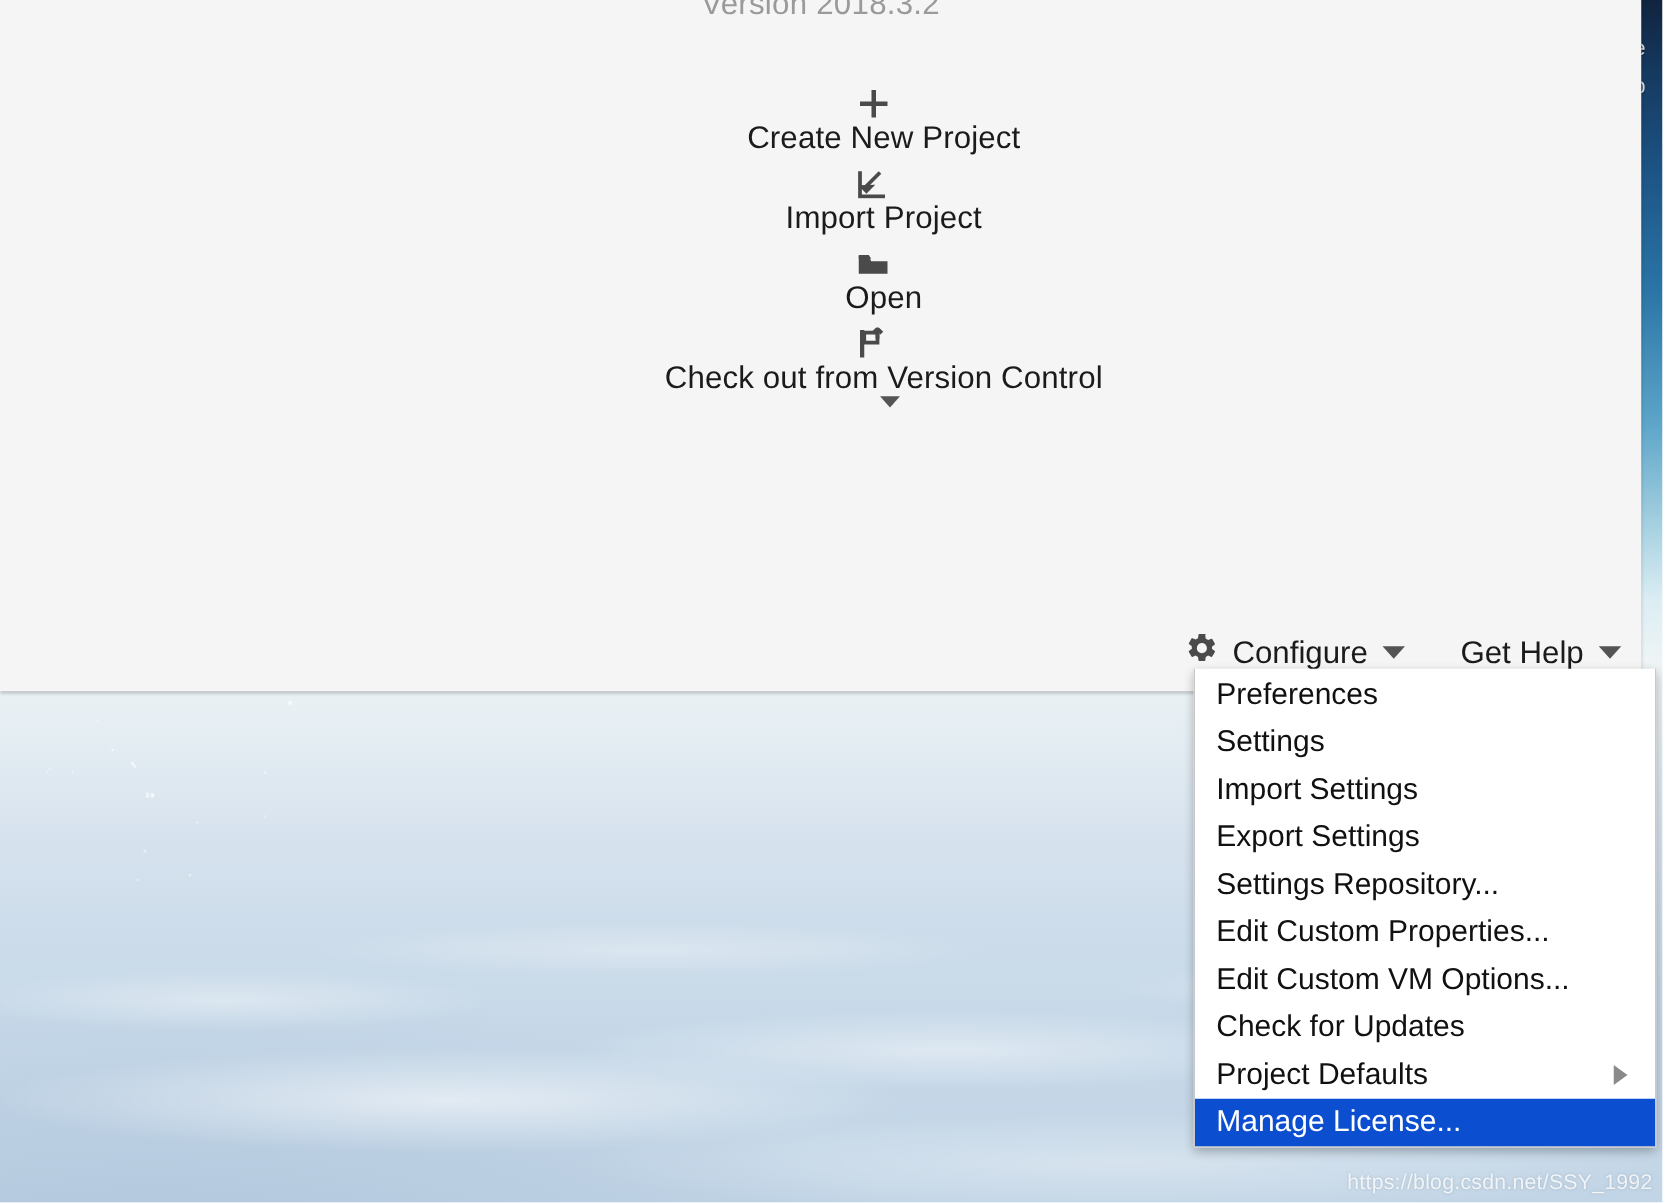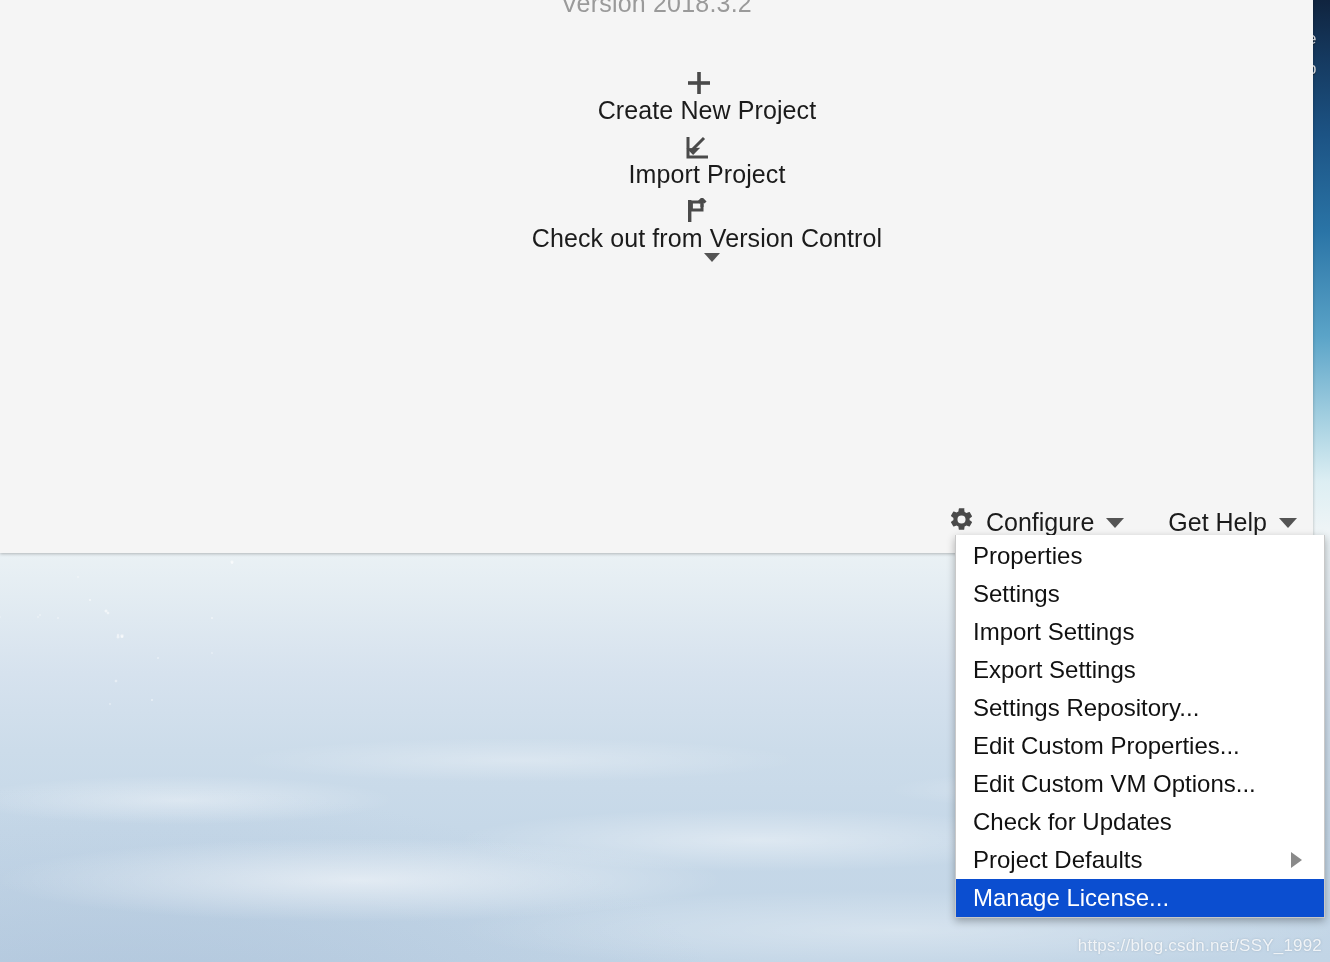--- a/index.html
+++ b/index.html
@@ -284,20 +284,29 @@
         <span class="action-icon">
           <svg width="24" height="24" viewBox="0 0 24 24" aria-hidden="true">
             <path d="M2 2 L2 22 L22 22" fill="none" stroke="#4a4a4a" stroke-width="3"></path>
             <path d="M18 3 L7 14" fill="none" stroke="#4a4a4a" stroke-width="3"></path>
             <path d="M4.5 16.5 L4.5 16.5 L14 6.5 L14 16.5 Z" fill="#4a4a4a" transform="translate(-1.5,1.5) rotate(45 9 11)"></path>
           </svg>
         </span>
         <span class="action-label">Import Project</span>
       </div>
 
+      <div class="action-row">
+        <span class="action-icon">
+          <svg width="26" height="20" viewBox="0 0 26 20" aria-hidden="true">
+            <path d="M1 4 L1 18 L24 18 L24 8 L11 8 L9 4 Z" fill="#4a4a4a"></path>
+            <path d="M1 3 L9 3 L11 6 L1 6 Z" fill="#4a4a4a"></path>
+          </svg>
+        </span>
+        <span class="action-label">Open</span>
+      </div>
 
       <div class="action-row">
         <span class="action-icon">
           <svg width="24" height="26" viewBox="0 0 24 26" aria-hidden="true">
             <rect x="2" y="2" width="3.4" height="22" fill="#4a4a4a"></rect>
             <path d="M5.4 4 L16 4 L16 12 L5.4 12 Z" fill="none" stroke="#4a4a4a" stroke-width="3"></path>
             <path d="M16 9 L16 1 M12.5 4.5 L16 1 L19.5 4.5" fill="none" stroke="#4a4a4a" stroke-width="3"></path>
           </svg>
         </span>
         <span class="action-label">Check out from Version Control</span>
@@ -322,21 +331,21 @@
         <span>Get Help</span>
         <span class="bar-caret"></span>
       </div>
 
     </div>
   </div>
 
   <div id="configure-menu">
 
     <div class="menu-item">
-      <span>Properties</span>
+      <span>Preferences</span>
     </div>
     <div class="menu-item">
       <span>Settings</span>
     </div>
     <div class="menu-item">
       <span>Import Settings</span>
     </div>
     <div class="menu-item">
       <span>Export Settings</span>
     </div>

